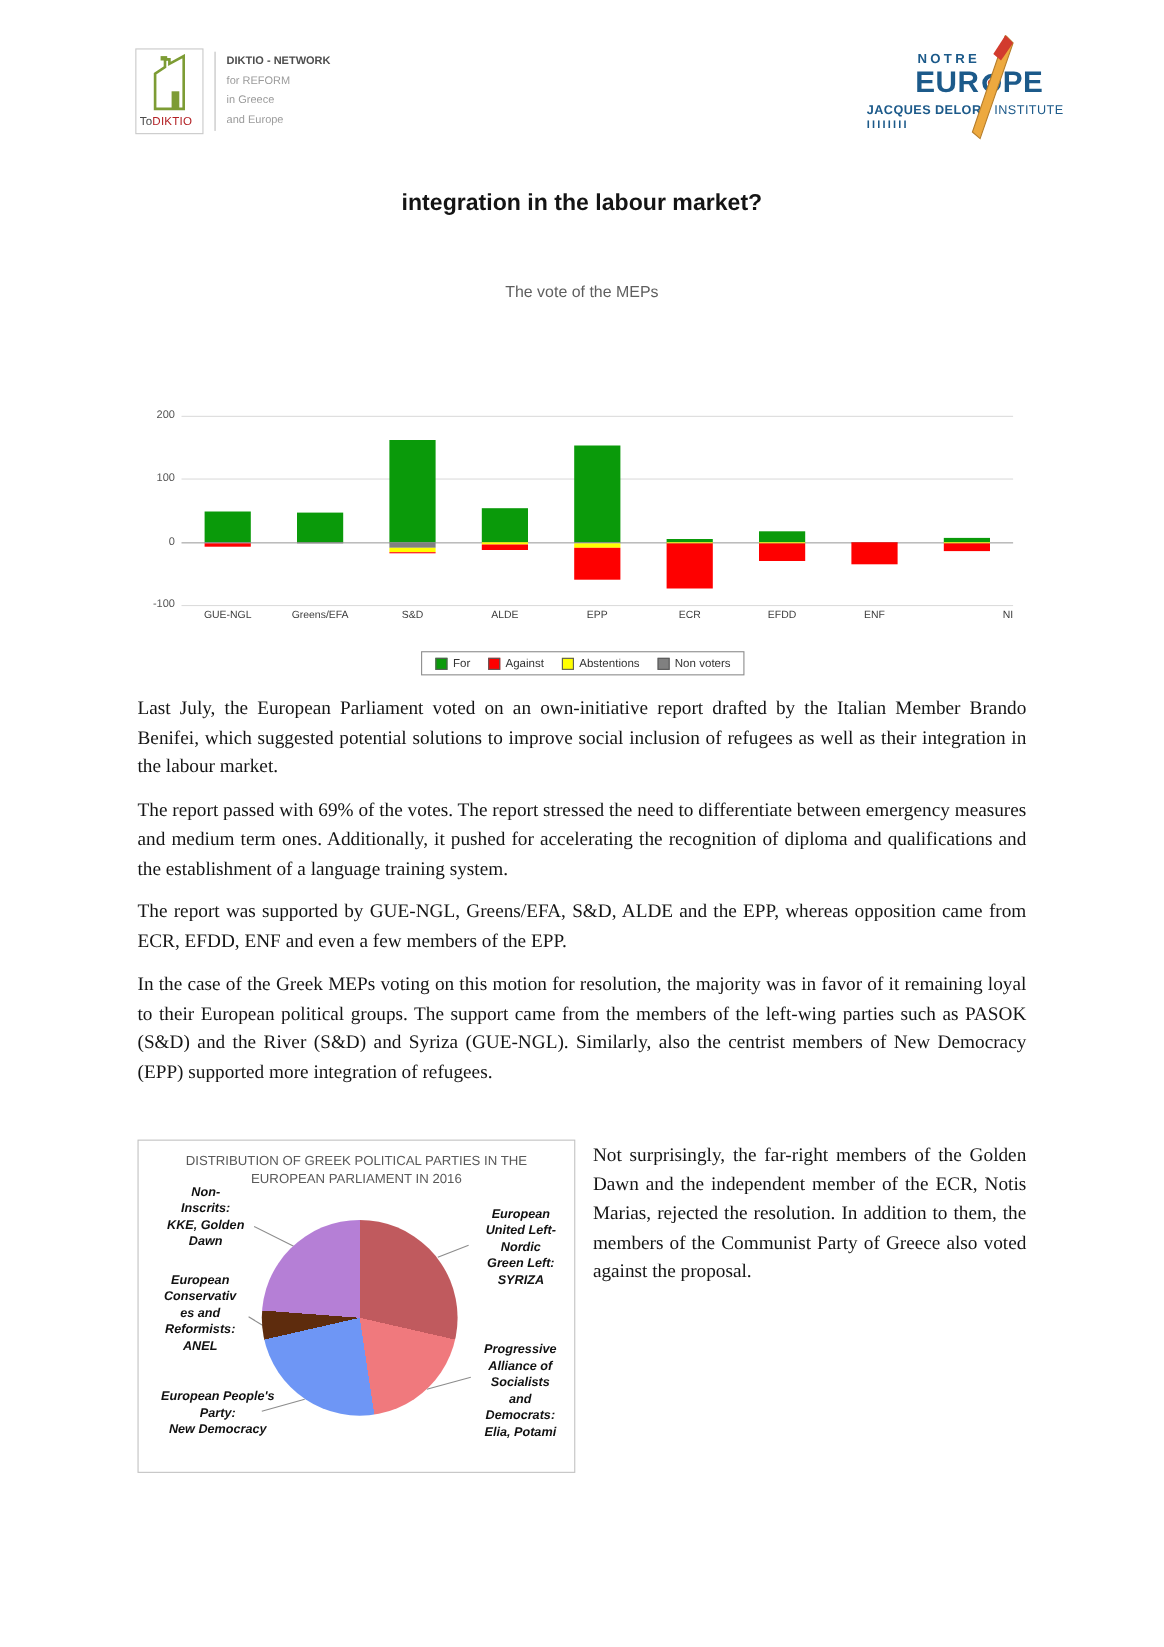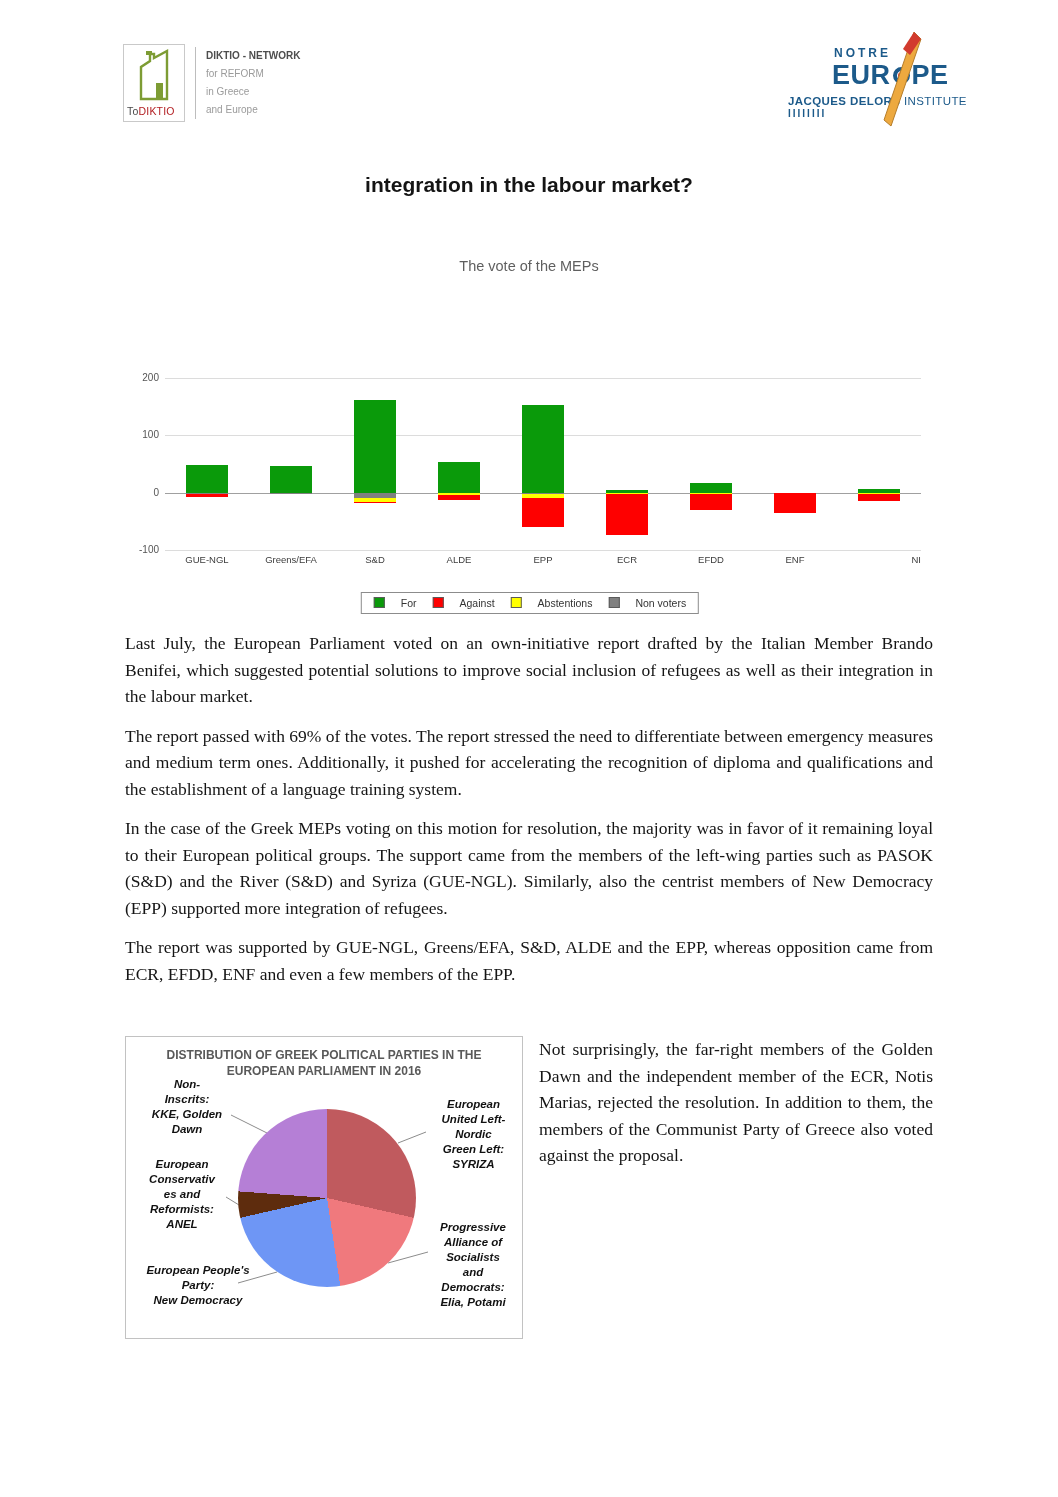--- a/index.html
+++ b/index.html
@@ -42,33 +42,33 @@
     font-family:"Liberation Sans", sans-serif; }
   .bar-plot { position:absolute; left:38px; top:80px; width:756px; height:172px; }
   .gridline { position:absolute; left:0; width:100%; height:1px; background:#dcdcdc; }
   .gridline.zero { background:#a0a0a0; }
   .ytick { position:absolute; left:0; width:32px; text-align:right; font-size:10px; color:#555; }
   .bar-seg { position:absolute; }
   .xlabels { position:absolute; left:38px; top:256px; width:756px; height:14px; }
   .xlabel { position:absolute; top:0; text-align:center; font-size:9.5px; color:#3c3c3c; }
   .legend { position:absolute; top:294px; left:50%; transform:translateX(-50%); display:flex; gap:16px;
     align-items:center; border:1px solid #8c8c8c; padding:4px 12px; background:#fff; }
-  .legend-item { display:flex; gap:16px; font-size:10.5px; color:#333; }
+  .legend-item { display:flex; align-items:center; gap:5px; font-size:10.5px; color:#333; }
   .legend-swatch { width:11px; height:11px; border:1px solid #5a5a5a; }
 
   
   .text-block { position:absolute; left:125px; top:630px; width:808px;
     font-size:17.5px; line-height:26.5px; text-align:justify; color:#151515; }
   .text-block p { margin:0 0 13px 0; }
 
   
   .bottom { position:absolute; left:125px; top:1036px; width:808px; display:flex; gap:16px; }
   .pie-box { flex:none; width:398px; height:303px; border:1px solid #c2c2c2; position:relative;
     font-family:"Liberation Sans", sans-serif; background:#fff; }
-  .pie-title { margin:10px 18px 0 18px; text-align:center; font-size:12px; font-weight:bold;
+  .pie-title { margin:10px 18px 0 18px; text-align:center; font-size:12px; font-weight:normal;
     color:#595959; line-height:16px; }
   .pie-circle { position:absolute; left:112px; top:72px; width:178px; height:178px; border-radius:50%; }
   .pie-label { position:absolute; font-size:11.5px; font-weight:bold; color:#111; text-align:center;
     line-height:15px; }
   .pl-ni   { left:15px;  top:40px;  width:92px; }
   .pl-gue  { left:300px; top:60px;  width:95px; }
   .pl-ecr  { left:8px;   top:120px; width:96px; }
   .pl-epp  { left:8px;   top:226px; width:128px; }
   .pl-sd   { left:302px; top:183px; width:90px; }
   .pie-lines { position:absolute; left:0; top:0; pointer-events:none; }
@@ -194,22 +194,22 @@
         <div class="legend-item">
           <span class="legend-swatch" style="background: rgb(128, 128, 128);"></span>
           <span>Non voters</span>
         </div>
       </div>
   </div>
 
   <div class="text-block">
     <p>Last July, the European Parliament voted on an own-initiative report drafted by the Italian Member Brando Benifei, which suggested potential solutions to improve social inclusion of refugees as well as their integration in the labour market.</p>
     <p>The report passed with 69% of the votes. The report stressed the need to differentiate between emergency measures and medium term ones. Additionally, it pushed for accelerating the recognition of diploma and qualifications and the establishment of a language training system.</p>
+    <p>The report was supported by GUE-NGL, Greens/EFA, S&amp;D, ALDE and the EPP, whereas opposition came from ECR, EFDD, ENF and even a few members of the EPP.</p>
     <p>In the case of the Greek MEPs voting on this motion for resolution, the majority was in favor of it remaining loyal to their European political groups. The support came from the members of the left-wing parties such as PASOK (S&amp;D) and the River (S&amp;D) and Syriza (GUE-NGL). Similarly, also the centrist members of New Democracy (EPP) supported more integration of refugees.</p>
-    <p>The report was supported by GUE-NGL, Greens/EFA, S&amp;D, ALDE and the EPP, whereas opposition came from ECR, EFDD, ENF and even a few members of the EPP.</p>
   </div>
 
   <div class="bottom">
     <div class="pie-box">
       <div class="pie-title">DISTRIBUTION OF GREEK POLITICAL PARTIES IN THE EUROPEAN PARLIAMENT IN 2016</div>
       <svg class="pie-lines" width="398" height="303" viewBox="0 0 398 303">
         <line x1="105" y1="78" x2="141" y2="96" stroke="#8c8c8c" stroke-width="1"></line>
         <line x1="300" y1="95" x2="272" y2="106" stroke="#8c8c8c" stroke-width="1"></line>
         <line x1="100" y1="160" x2="113" y2="168" stroke="#8c8c8c" stroke-width="1"></line>
         <line x1="112" y1="246" x2="151" y2="235" stroke="#8c8c8c" stroke-width="1"></line>

